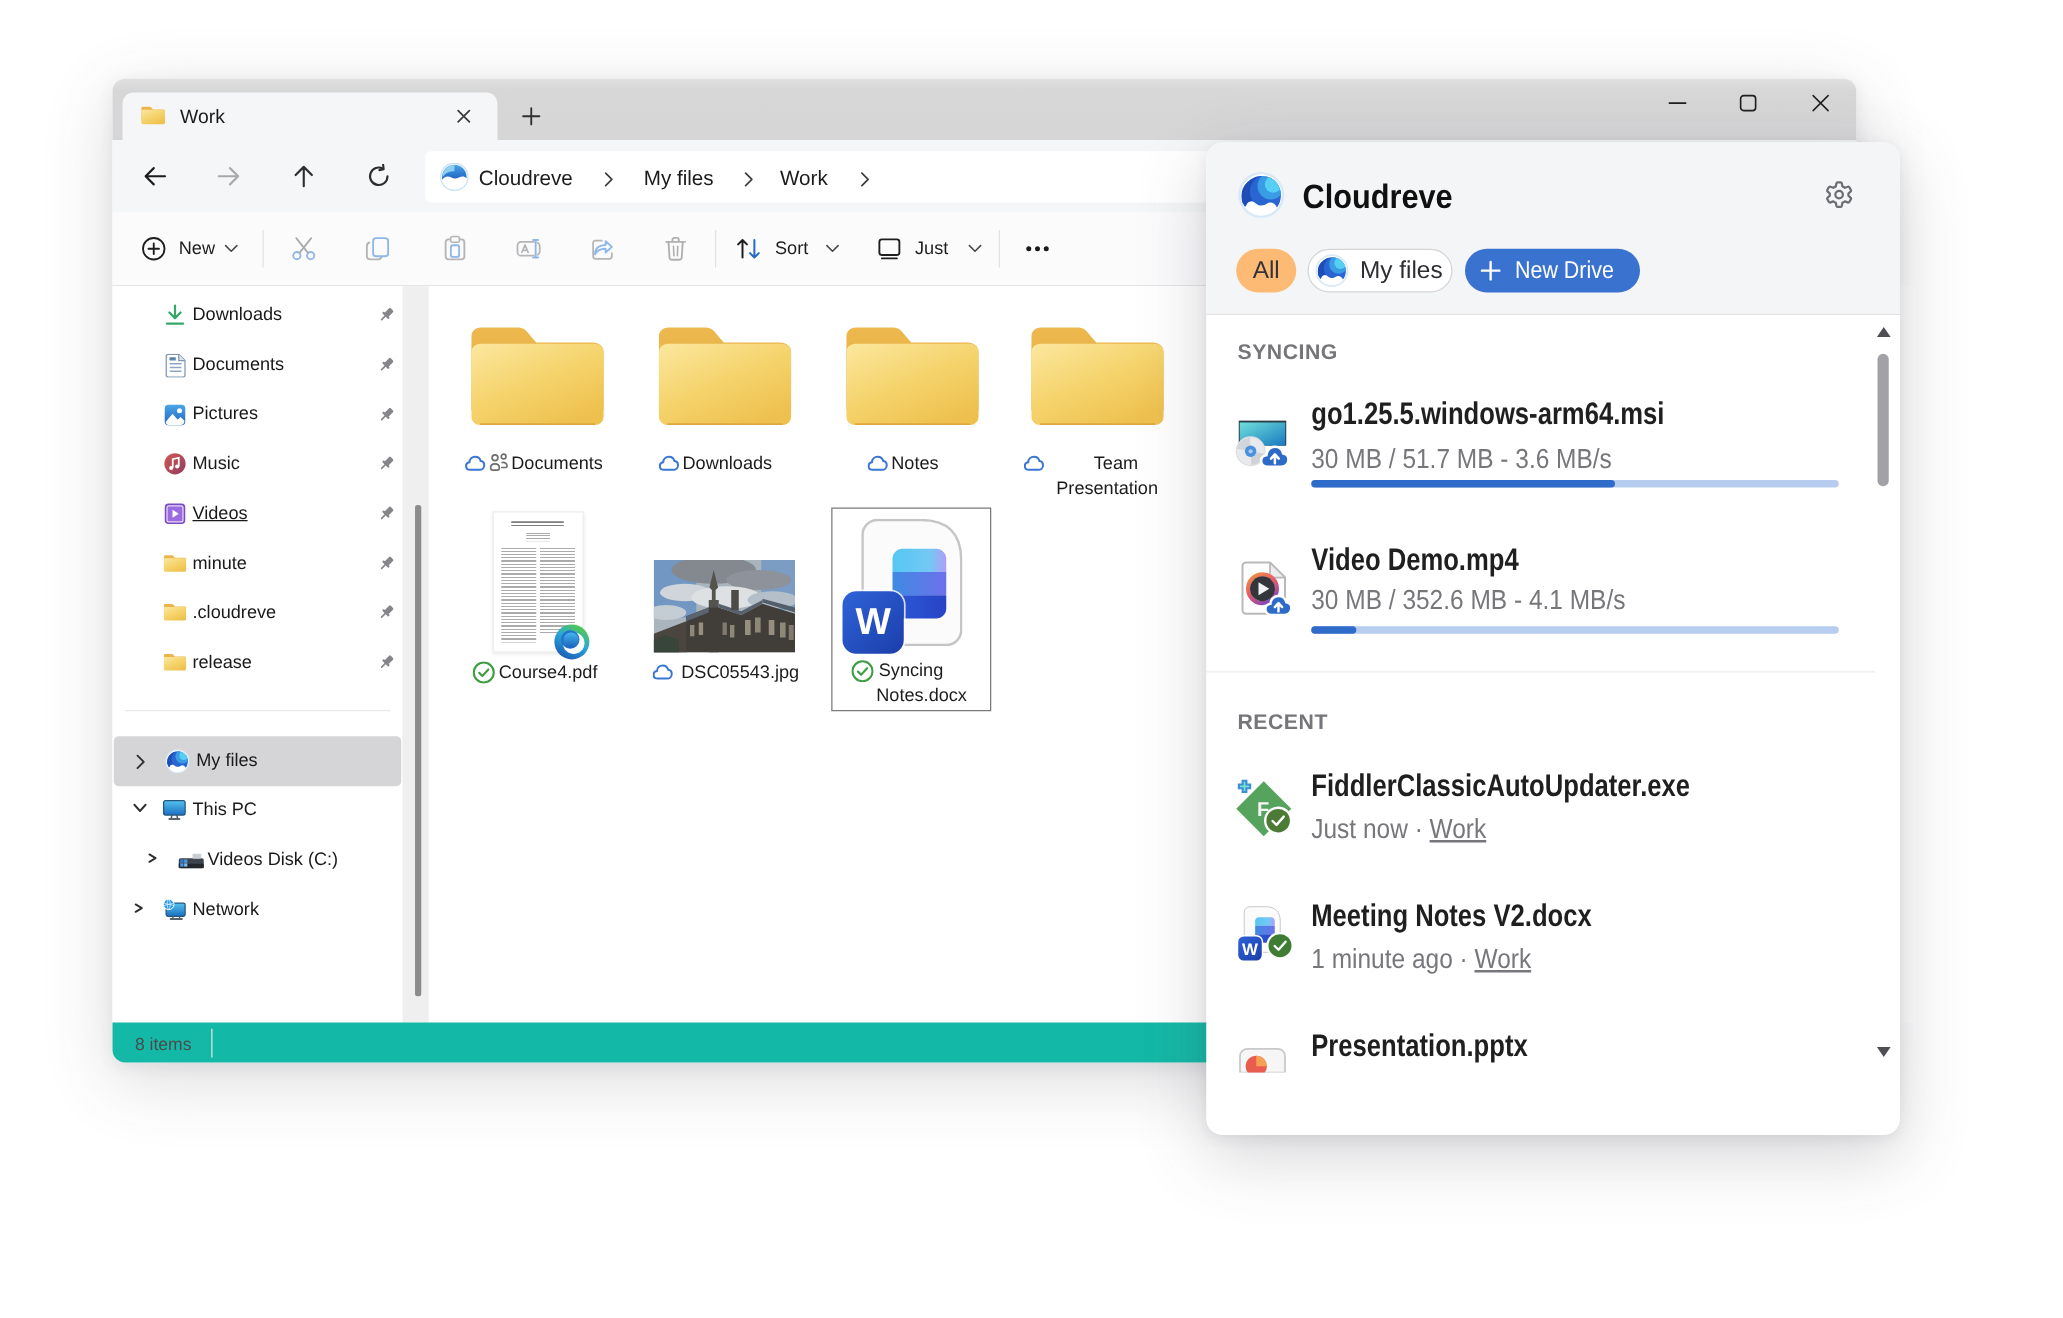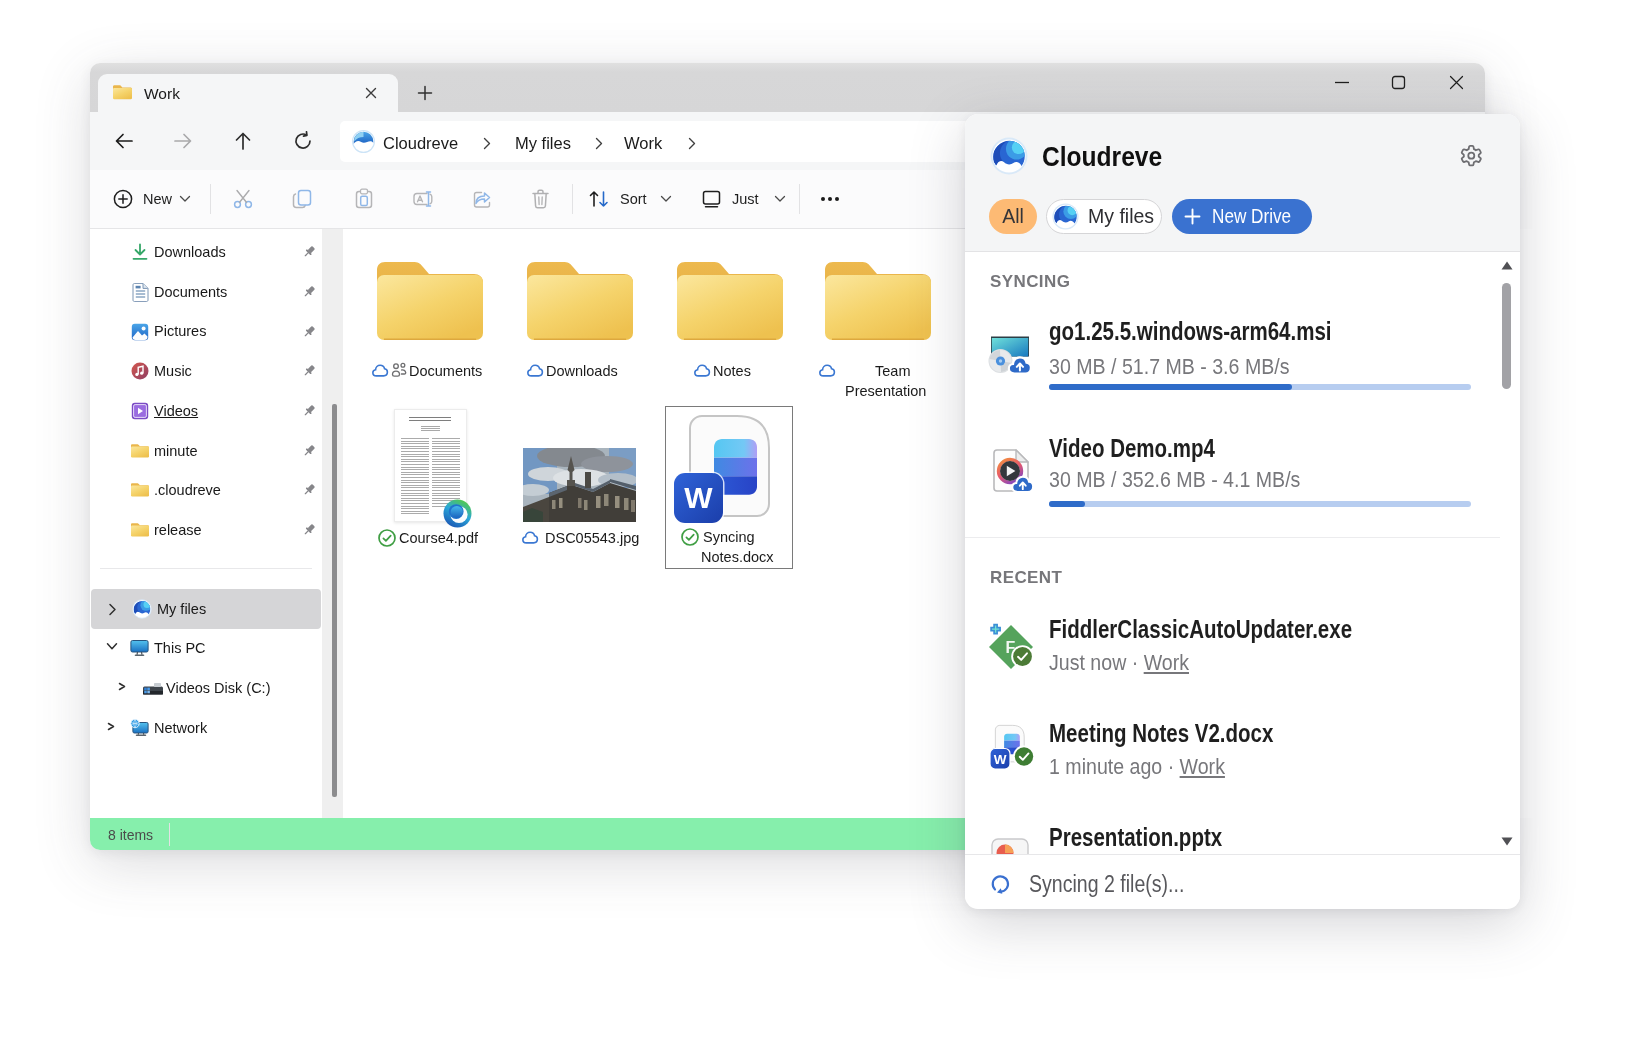--- a/index.html
+++ b/index.html
@@ -7,21 +7,21 @@
   .abs{position:absolute;}
   
   #explorer{left:90px;top:63px;width:1395px;height:787px;border-radius:10px;background:#fff;
     box-shadow:0 14px 55px rgba(70,70,82,.19), 0 3px 12px rgba(70,70,82,.08);}
   #tabstrip{left:0;top:0;width:1395px;height:49px;background:linear-gradient(180deg,#e0e0e0 0,#d7d7d8 9px,#d6d6d7 100%);border-radius:10px 10px 0 0;}
   #activetab{left:8px;top:11px;width:300px;height:38px;background:#f5f6f7;border-radius:9px 9px 0 0;}
   #navbar{left:0;top:49px;width:1395px;height:58px;background:#f5f6f7;}
   #crumbbar{left:250px;top:9px;width:705px;height:41px;background:#fff;border-radius:5px;}
   #toolbar{left:0;top:107px;width:1395px;height:58px;background:#fbfbfc;border-bottom:1px solid #e5e5e7;}
   #fbody{left:0;top:166px;width:1395px;height:589px;background:#fff;padding-left:48px;}
-  #statusbar{left:0;top:755px;width:1395px;height:32px;background:#86efac;border-radius:0 0 10px 10px;}
+  #statusbar{left:0;top:755px;width:1395px;height:32px;background:#14b8a6;border-radius:0 0 10px 10px;}
   .tsep{width:1px;height:30px;background:#e2e2e4;top:14px;}
   .tbtxt{font-size:14.5px;color:#1d1d1d;line-height:58px;}
   .crumbtxt{font-size:16.5px;color:#1b1b1b;line-height:45px;}
   .sbrow{font-size:14.5px;color:#191919;height:40px;line-height:40px;}
   .lbl{font-size:14.5px;color:#1b1b1b;white-space:nowrap;}
   .pin{left:213px;}
   
   #panel{left:965px;top:114px;width:555px;height:794px;background:#fff;border-radius:13px;
     box-shadow:0 16px 55px rgba(70,70,82,.23), 0 3px 10px rgba(70,70,82,.09);}
   #phead{left:0;top:0;width:555px;height:137px;background:#f4f5f6;border-radius:13px 13px 0 0;border-bottom:1px solid #e3e3e5;}
@@ -588,20 +588,13 @@
   </svg>
   <span class="abs itit" style="left:84px;top:709px;">Presentation.pptx</span>
 
   <svg class="abs" style="left:536px;top:147px" width="12" height="9" viewBox="0 0 12 9">
       <path d="M6 0.5 L11.5 8.5 H0.5 Z" fill="#505054"></path>
     </svg>
   <div class="abs" style="left:537px;top:169px;width:9px;height:106px;border-radius:4.5px;background:#a2a2a6;"></div>
   <svg class="abs" style="left:536px;top:723px" width="12" height="9" viewBox="0 0 12 9">
       <path d="M6 8.5 L11.5 0.5 H0.5 Z" fill="#505054"></path>
     </svg>
-  <div class="abs" id="pfoot">
-    <svg class="abs" style="left:26px;top:19px" width="20" height="20" viewBox="0 0 21 21">
-        <path d="M4.2 16.2 A8 8 0 1 1 10.5 18.5" fill="none" stroke="#3a70d0" stroke-width="2.3" stroke-linecap="round"></path>
-        <path d="M11.9 20.7 L6.3 19.4 L10.3 14.9 Z" fill="#3a70d0"></path>
-      </svg>
-    <span class="abs" style="left:64px;top:16px;font-size:23px;color:#58585c;transform:scaleX(0.85);transform-origin:0 50%;">Syncing 2 file(s)...</span>
-  </div>
 </div>
 
 </body></html>

